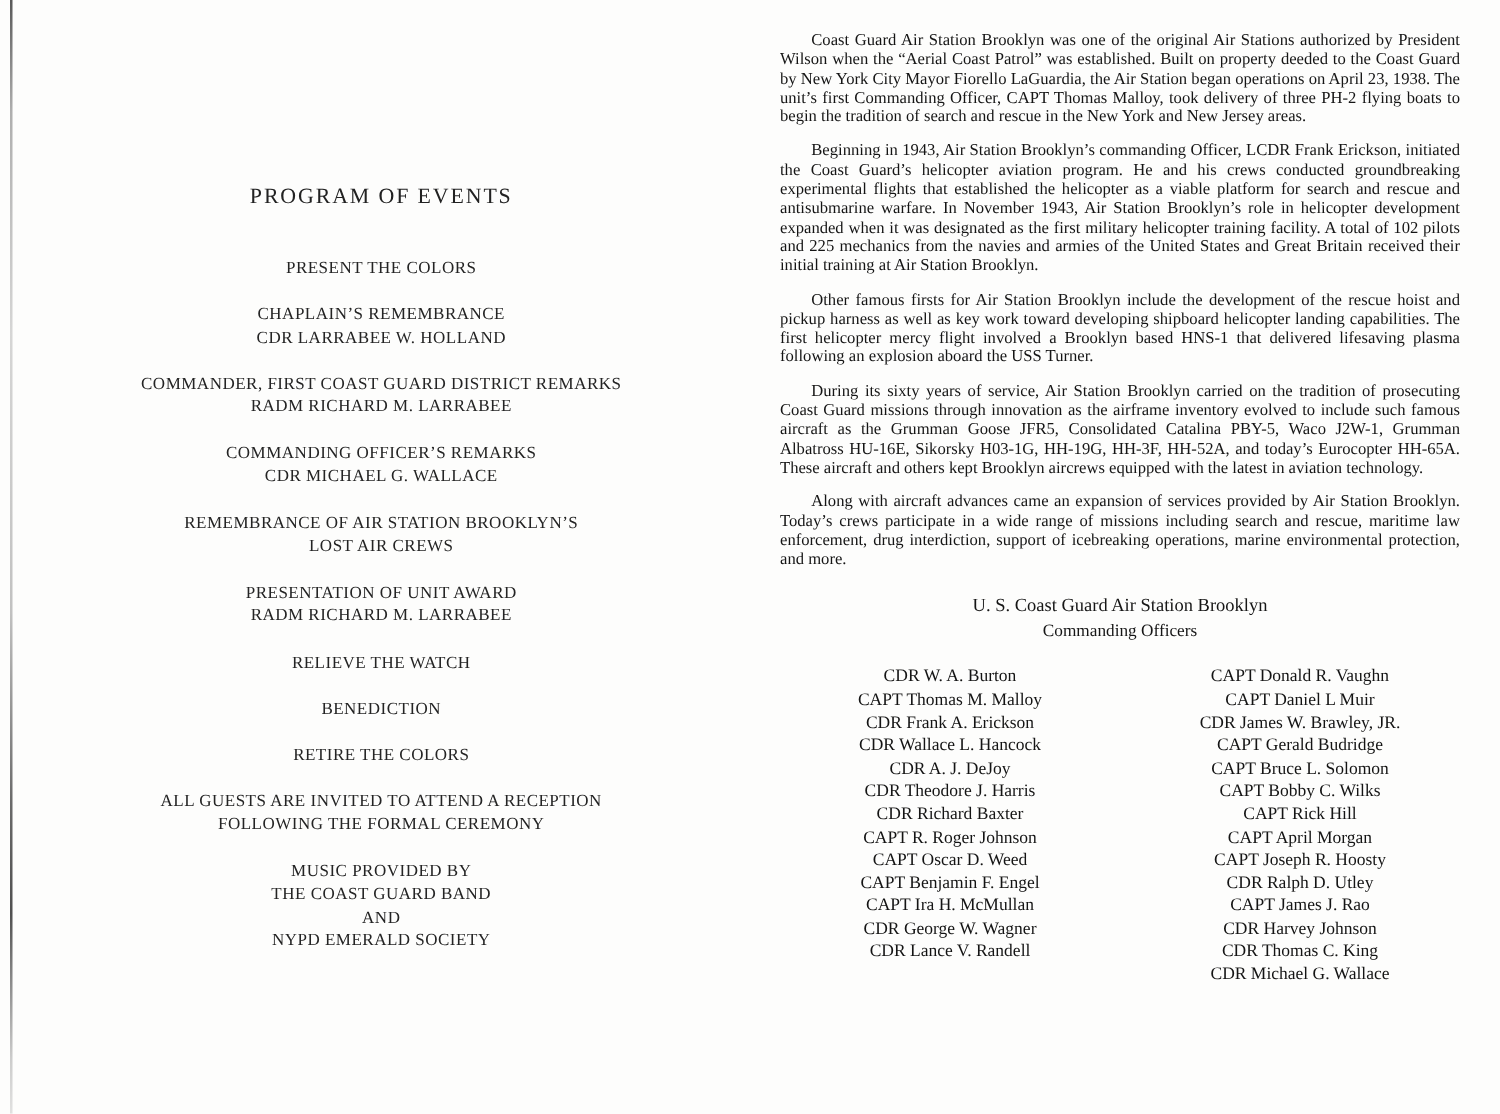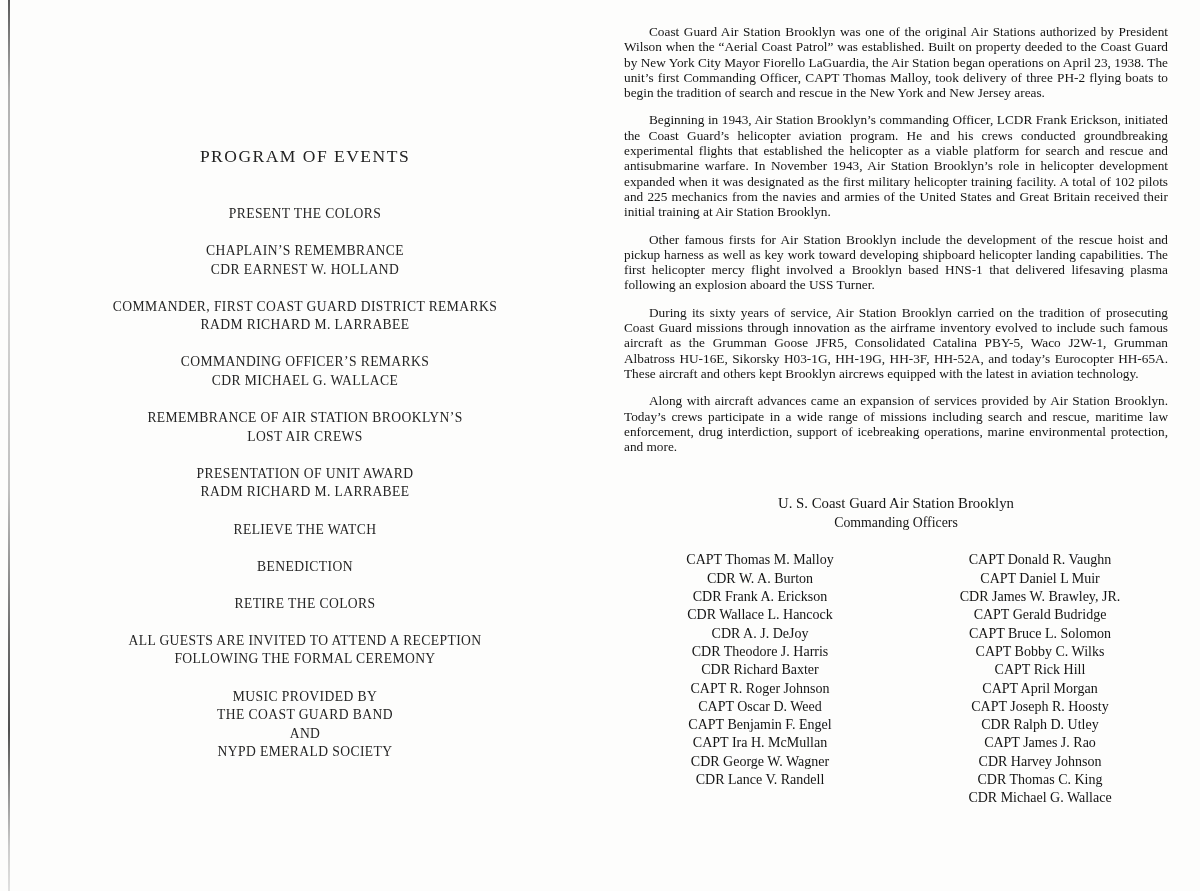--- a/index.html
+++ b/index.html
@@ -64,21 +64,21 @@
     line-height: 18.6px;
   }
   .history p {
     margin: 12px;
     font-size: 13.3px;
     line-height: 15.3px;
     text-align: justify;
     text-indent: 25px;
     color: #151515;
   }
-  .officers { margin-top: 40px; }
+  .officers { margin-top: 22px; }
   .officers-title {
     text-align: center;
     font-size: 14.8px;
     line-height: 19px;
     color: #161616;
   }
   .officers-subtitle {
     text-align: center;
     font-size: 13.8px;
     line-height: 19px;
@@ -107,21 +107,21 @@
   <div class="scan-edge"></div>
 
   <div class="page left">
     <h1 class="program-title">PROGRAM OF EVENTS</h1>
 
     <div class="event">
       <div class="line">PRESENT THE COLORS</div>
     </div>
     <div class="event">
       <div class="line">CHAPLAIN’S REMEMBRANCE</div>
-      <div class="line">CDR EARNEST W. HOLLAND</div>
+      <div class="line">CDR LARRABEE W. HOLLAND</div>
     </div>
     <div class="event">
       <div class="line">COMMANDER, FIRST COAST GUARD DISTRICT REMARKS</div>
       <div class="line">RADM RICHARD M. LARRABEE</div>
     </div>
     <div class="event">
       <div class="line">COMMANDING OFFICER’S REMARKS</div>
       <div class="line">CDR MICHAEL G. WALLACE</div>
     </div>
     <div class="event">
@@ -160,22 +160,22 @@
       <p>Other famous firsts for Air Station Brooklyn include the development of the rescue hoist and pickup harness as well as key work toward developing shipboard helicopter landing capabilities.  The first helicopter mercy flight involved a Brooklyn based HNS-1 that delivered lifesaving plasma following an explosion aboard the USS Turner.</p>
       <p>During its sixty years of service, Air Station Brooklyn carried on the tradition of prosecuting Coast Guard missions through innovation as the airframe inventory evolved to include such famous aircraft as the Grumman Goose JFR5, Consolidated Catalina PBY-5, Waco J2W-1, Grumman Albatross HU-16E, Sikorsky H03-1G, HH-19G, HH-3F, HH-52A, and today’s Eurocopter HH-65A.  These aircraft and others kept Brooklyn aircrews equipped with the latest in aviation technology.</p>
       <p>Along with aircraft advances came an expansion of services provided by Air Station Brooklyn.  Today’s crews participate in a wide range of missions including search and rescue, maritime law enforcement, drug interdiction, support of icebreaking operations, marine environmental protection, and more.</p>
     </div>
 
     <div class="officers">
       <div class="officers-title">U. S.  Coast Guard Air Station Brooklyn</div>
       <div class="officers-subtitle">Commanding Officers</div>
       <div class="officer-columns">
         <div class="officer-col">
+          <div class="officer-name">CDR W. A. Burton</div>
           <div class="officer-name">CAPT Thomas M. Malloy</div>
-          <div class="officer-name">CDR W. A. Burton</div>
           <div class="officer-name">CDR Frank A. Erickson</div>
           <div class="officer-name">CDR Wallace L. Hancock</div>
           <div class="officer-name">CDR A. J. DeJoy</div>
           <div class="officer-name">CDR Theodore J. Harris</div>
           <div class="officer-name">CDR Richard Baxter</div>
           <div class="officer-name">CAPT R. Roger Johnson</div>
           <div class="officer-name">CAPT Oscar D. Weed</div>
           <div class="officer-name">CAPT Benjamin F. Engel</div>
           <div class="officer-name">CAPT Ira H. McMullan</div>
           <div class="officer-name">CDR George W. Wagner</div>

